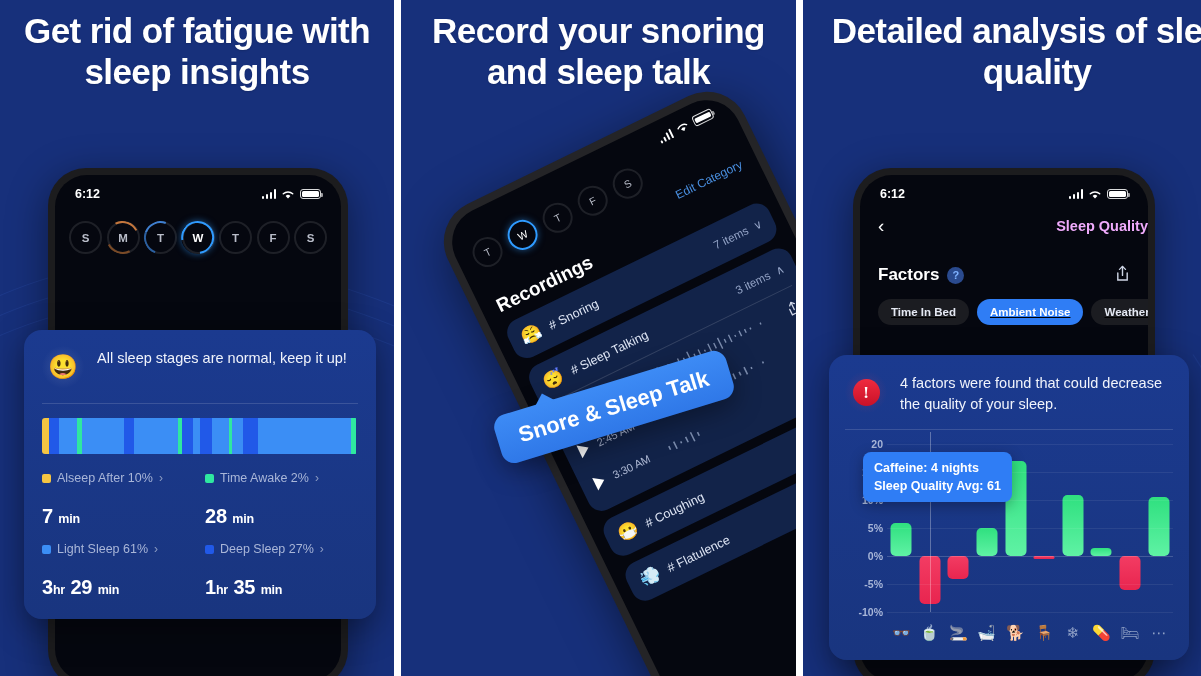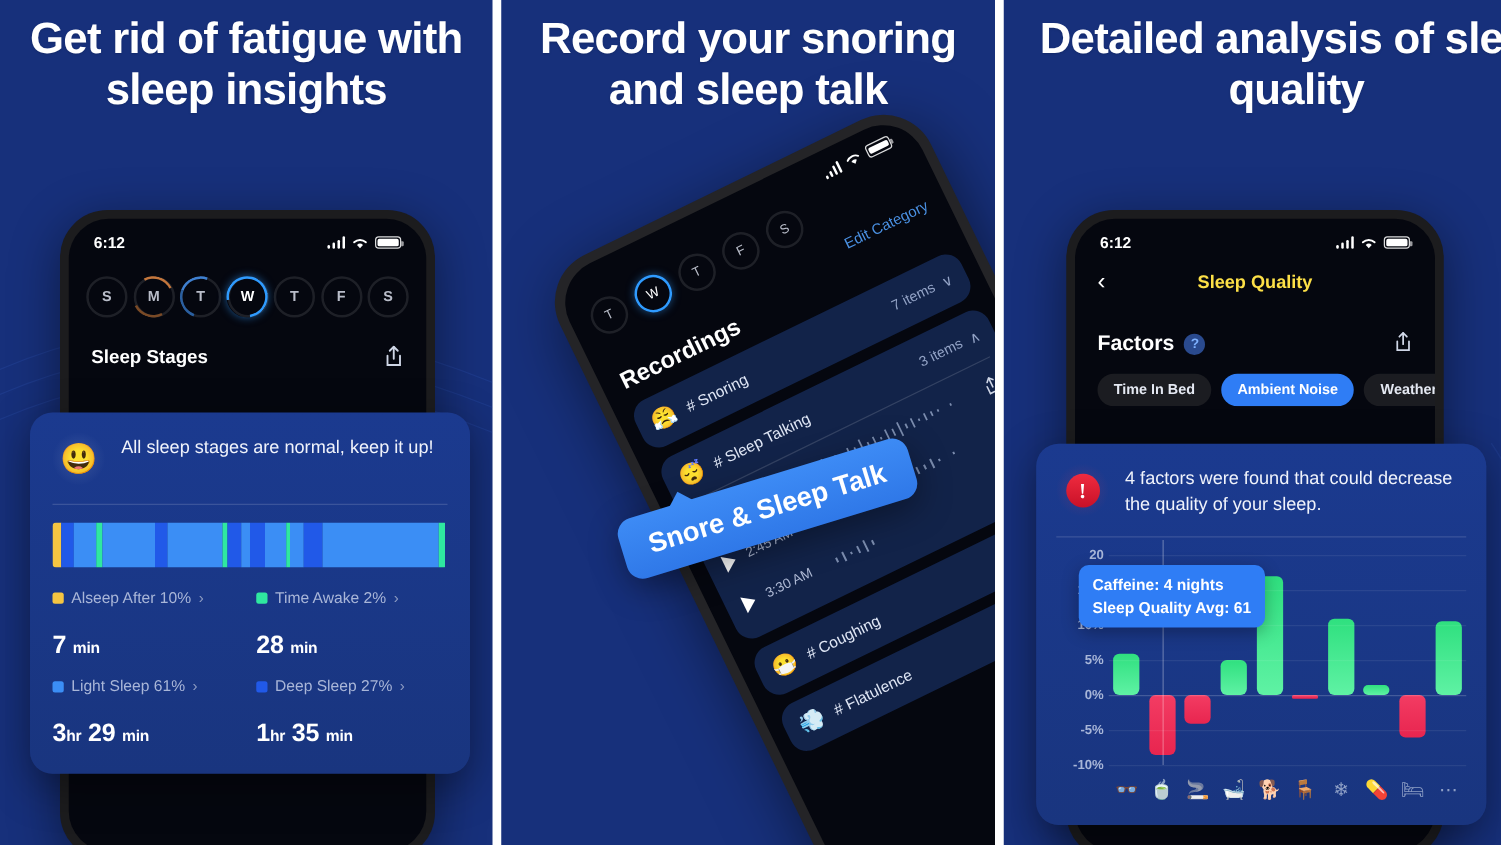--- a/index.html
+++ b/index.html
@@ -202,29 +202,29 @@
   }
   .tooltip::after {
     content:""; position:absolute; left: 46px; top:-9px;
     border-left: 10px solid transparent; border-right: 10px solid transparent;
     border-bottom: 10px solid #3d8bf5;
   }
 
   
   .navbar { display:flex; align-items:center; padding: 10px 18px 0 18px; position:relative; }
   .back { color:#fff; font-size:19px; font-weight:400; }
-  .nav-title { position:absolute; left:0; right:0; text-align:center; color:#fde047; font-size:14.5px; font-weight:700; }
+  .nav-title { position:absolute; left:0; right:0; text-align:right; color:#f0abfc; font-size:14.5px; font-weight:700; }
   .factors-row { display:flex; align-items:flex-start; justify-content:space-between; padding: 28px 18px 0 18px; }
   .factors-left { display:flex; align-items:center; gap:8px; }
   .factors-left .t { color:#fff; font-size:17px; font-weight:800; }
   .qmark {
     width:17px;height:17px;border-radius:50%;background:#2a4a8e;color:#7fb2ff;
     font-size:11px;font-weight:700;display:flex;align-items:center;justify-content:center;
   }
-  .chips { display:flex; gap:8px; padding: 14px 0 0 18px; overflow:hidden; }
+  .chips { display:flex; gap:8px; padding: 14px 0 0 18px; overflow:hidden;text-decoration:underline; }
   .chip {
     background:#1b1c21; color:#e4e8f2; font-size:11.5px; font-weight:600;
     padding: 7px 13px; border-radius: 16px; white-space:nowrap;
   }
   .chip.on { background:#2f7df5; color:#fff; }
 
   .chart-area { position:relative; margin-top: 10px; height: 200px; }
   .ylabels { position:absolute; left:0; top:0; width:38px; height:168px; }
   .ylabels div {
     position:absolute; right:0; color:#a8b6d8; font-size:10.5px; font-weight:600;
@@ -310,28 +310,20 @@
           <div class="day r-none">
               <span class="ring"></span>
               <span>F</span>
             </div>
           <div class="day r-none">
               <span class="ring"></span>
               <span>S</span>
             </div>
         </div>
 
-        <div class="card-head">
-          <span class="t">Sleep Stages</span>
-          <svg width="16" height="18" viewBox="0 0 16 18">
-            <path d="M8 1.5 L8 11" stroke="#cfd6e6" stroke-width="1.5" stroke-linecap="round"></path>
-            <path d="M4.8 4.6 L8 1.4 L11.2 4.6" stroke="#cfd6e6" stroke-width="1.5" fill="none" stroke-linecap="round" stroke-linejoin="round"></path>
-            <path d="M3 8.5 L3 16 L13 16 L13 8.5" stroke="#cfd6e6" stroke-width="1.5" fill="none" stroke-linecap="round"></path>
-          </svg>
-        </div>
       </div>
     </div>
 
     <div class="bluecard">
       <div class="cardtop">
         <span class="emoji-badge">😃</span>
         <p>All sleep stages are normal, keep it up!</p>
       </div>
       <div class="divider"></div>
       <div class="hypno" id="hypno">

